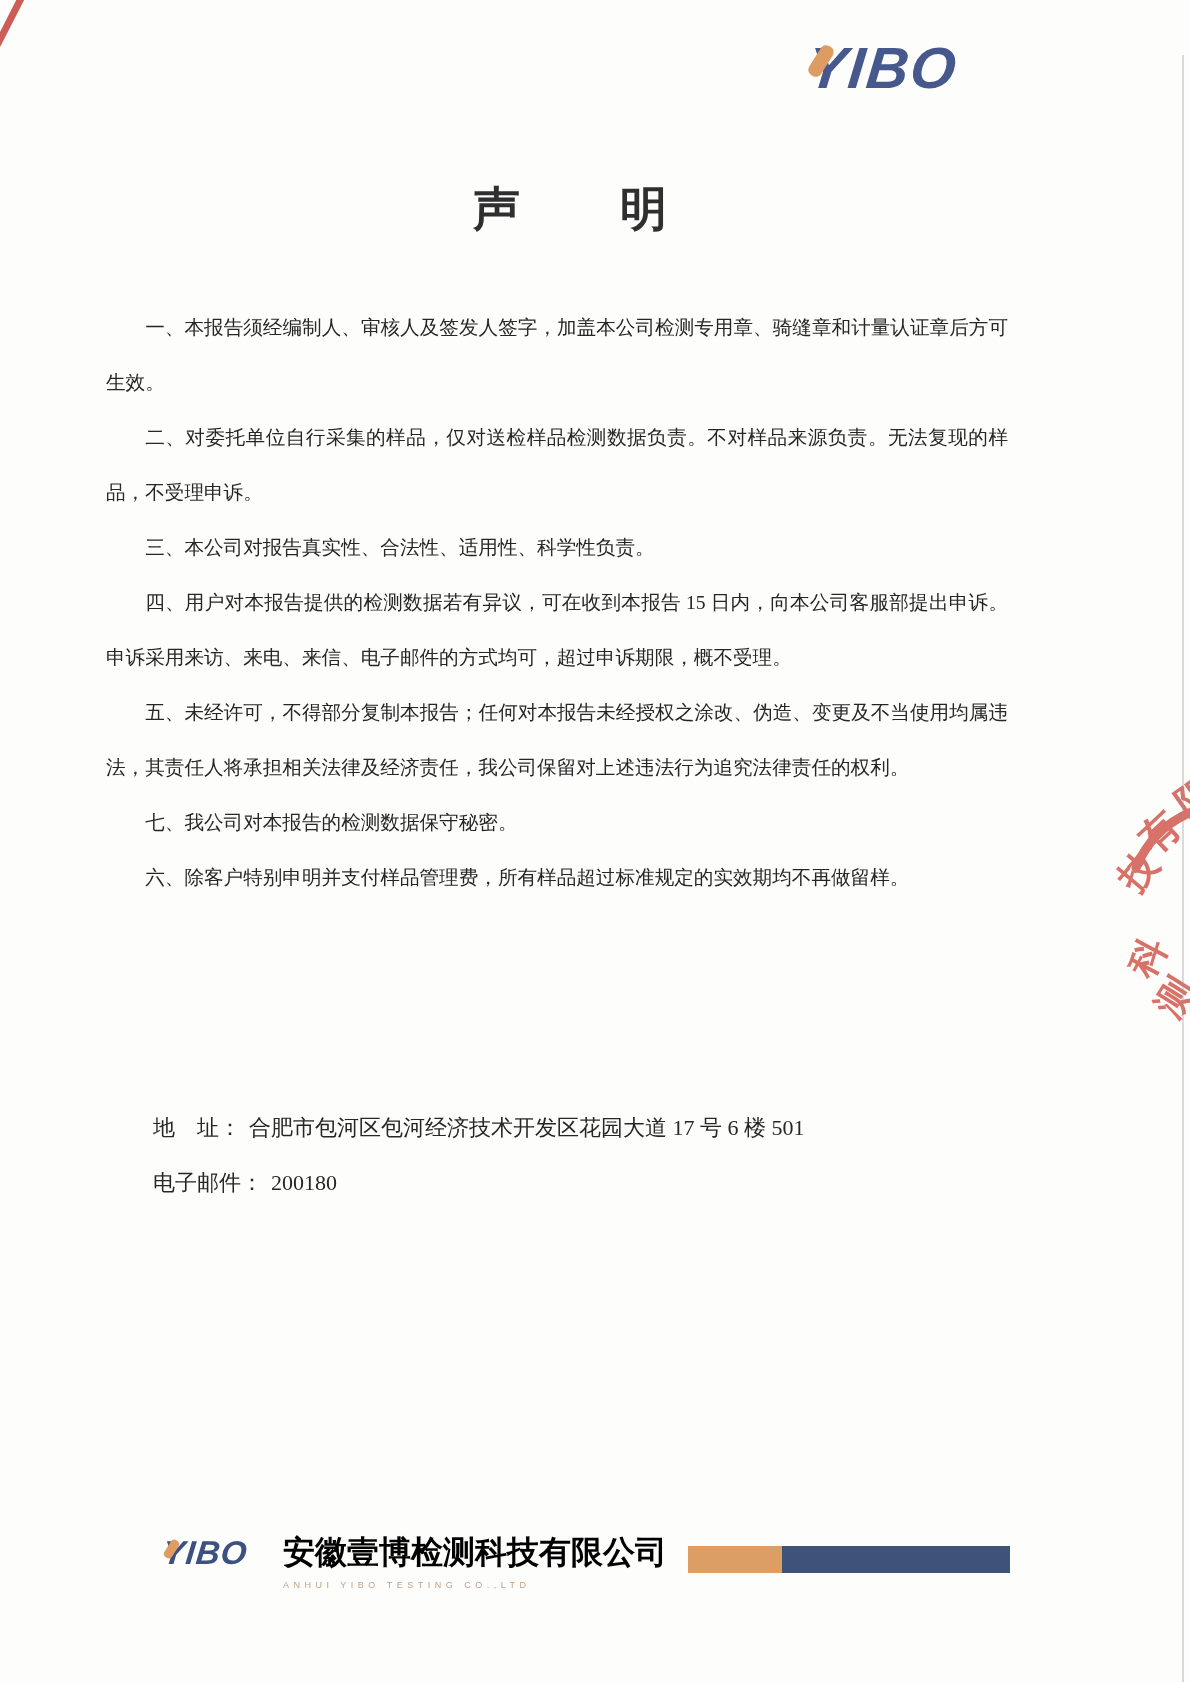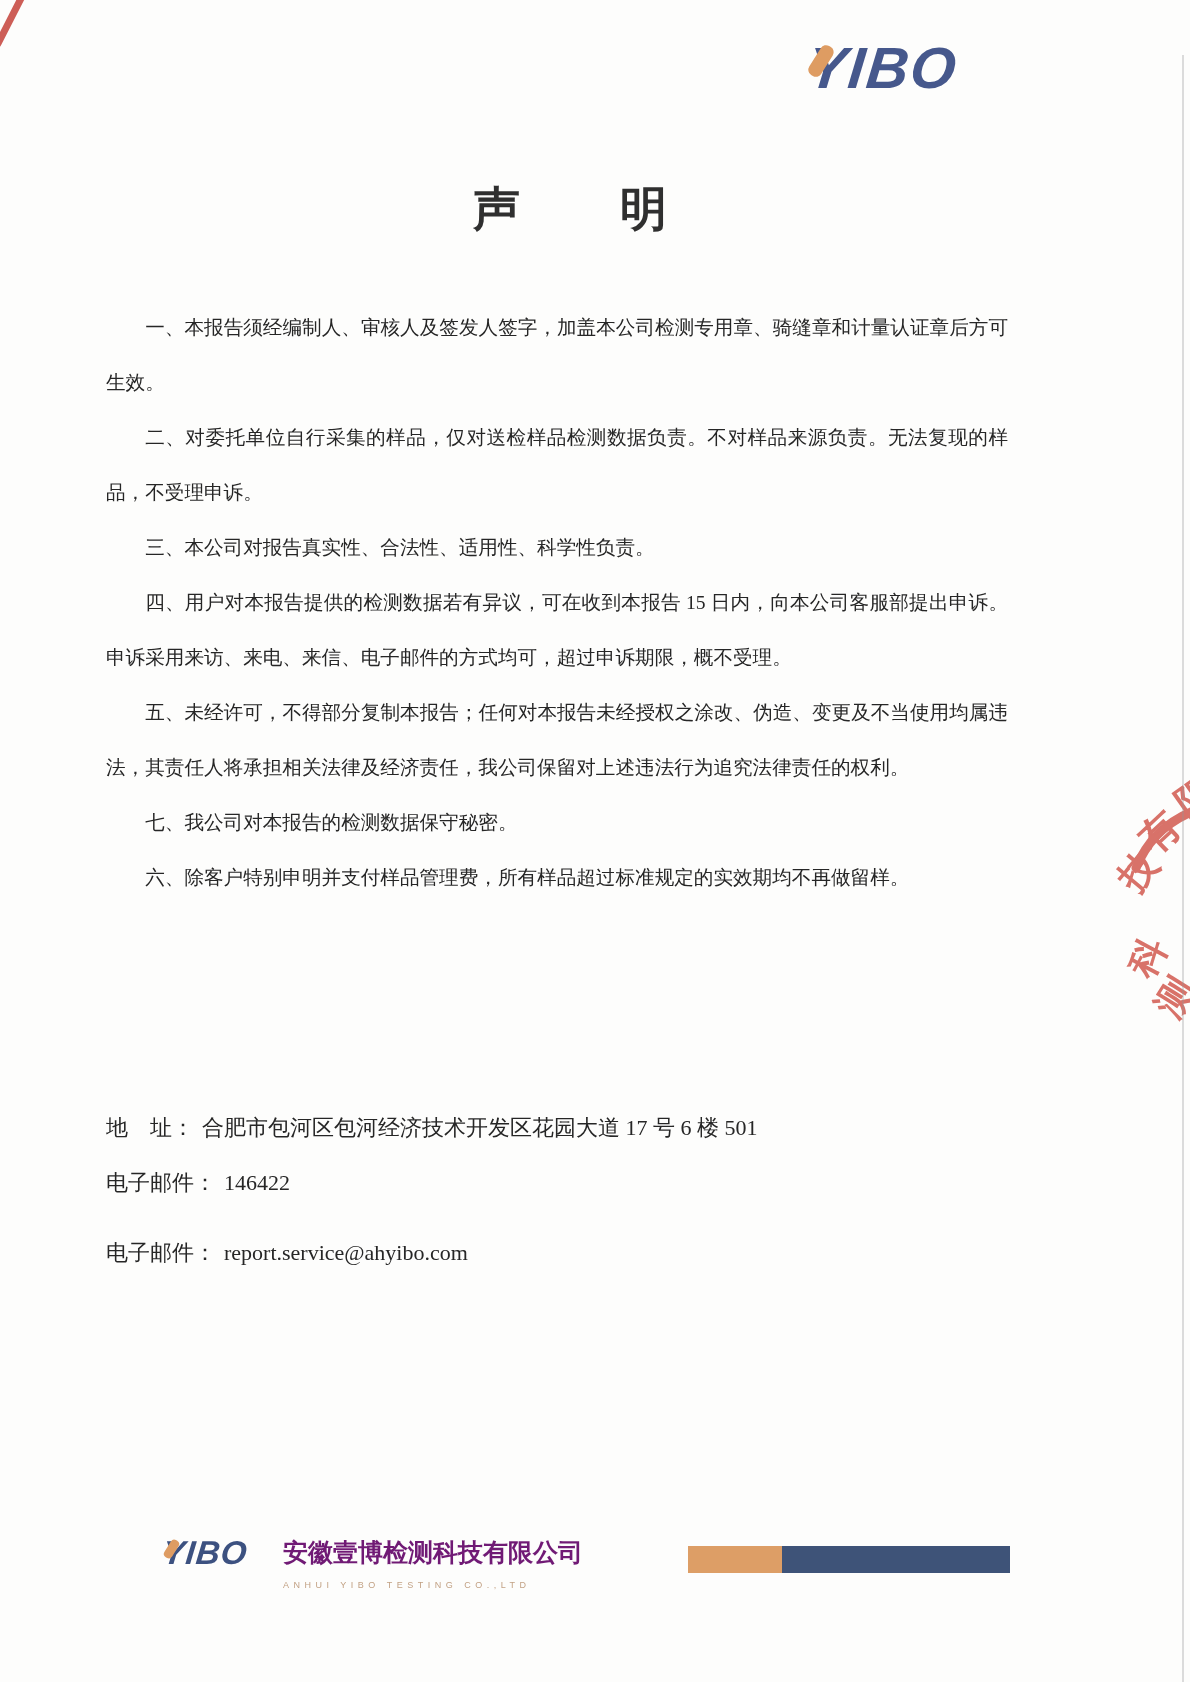--- a/index.html
+++ b/index.html
@@ -53,41 +53,41 @@
     text-align:justify;
   }
   .statement p{margin:0;text-indent:2em;}
   
   .contact{
     position:absolute;left:106px;top:1100px;width:960px;
     font-size:22px;line-height:55px;
   }
   .contact .contact-row{white-space:nowrap;}
   .contact .contact-row.email-row{margin-top:15px;}
-  .contact .c-label{display:inline-block;}
+  .contact .c-label{display:inline-block;margin-left:47px;}
   .contact .c-value{display:inline-block;margin-left:8px;}
   
   .stamp{position:absolute;left:1050px;top:728px;opacity:.82;}
   .stamp-arc{fill:none;stroke:#d0544a;stroke-width:9;stroke-linecap:round;}
   .stamp-ch{fill:#d0544a;font-family:"Liberation Serif","DejaVu Serif",serif;font-weight:bold;}
   
   .footer-logo{position:absolute;left:163px;top:1534px;width:120px;height:44px;}
   .f-logo-text{
     font-family:"Liberation Sans","DejaVu Sans",sans-serif;
     font-style:italic;font-weight:bold;font-size:33px;letter-spacing:1px;
     color:#3c5180;display:inline-block;transform:skewX(-6deg);
   }
   .f-logo-orange{
     position:absolute;left:4px;top:5px;width:9px;height:20px;
     background:#de9c62;border-radius:4px;transform:rotate(32deg);z-index:2;
   }
   .footer-company{position:absolute;left:283px;top:1537px;}
   .company-cn{
-    font-family:Liberation Sans, sans-serif;
-    font-weight:bold;font-size:25px;line-height:30px;color:#701a75;
+    font-family:Liberation Serif, serif;
+    font-weight:bold;font-size:32px;line-height:30px;color:#000000;
   }
   .company-en{
     font-family:"Liberation Sans","DejaVu Sans",sans-serif;
     font-size:9px;letter-spacing:4.5px;color:#c2a184;margin-top:13px;
   }
   .footer-bar{position:absolute;left:688px;top:1546px;width:322px;height:27px;font-size:0;}
   .bar-orange{display:inline-block;width:94px;height:27px;background:#dd9e66;vertical-align:top;}
   .bar-blue{display:inline-block;width:228px;height:27px;background:#3e5378;vertical-align:top;}
 </style>
 </head>
@@ -109,22 +109,21 @@
       <p>二、对委托单位自行采集的样品，仅对送检样品检测数据负责。不对样品来源负责。无法复现的样品，不受理申诉。</p>
       <p>三、本公司对报告真实性、合法性、适用性、科学性负责。</p>
       <p>四、用户对本报告提供的检测数据若有异议，可在收到本报告 15 日内，向本公司客服部提出申诉。申诉采用来访、来电、来信、电子邮件的方式均可，超过申诉期限，概不受理。</p>
       <p>五、未经许可，不得部分复制本报告；任何对本报告未经授权之涂改、伪造、变更及不当使用均属违法，其责任人将承担相关法律及经济责任，我公司保留对上述违法行为追究法律责任的权利。</p>
       <p>七、我公司对本报告的检测数据保守秘密。</p>
       <p>六、除客户特别申明并支付样品管理费，所有样品超过标准规定的实效期均不再做留样。</p>
     </div>
 
   <div class="contact">
       <div class="contact-row"><span class="c-label">地　址：</span><span class="c-value">合肥市包河区包河经济技术开发区花园大道 17 号 6 楼 501</span></div>
-      <div class="contact-row"><span class="c-label">电子邮件：</span><span class="c-value">146422</span></div>
-      <div class="contact-row email-row"><span class="c-label">电子邮件：</span><span class="c-value">report.service@ahyibo.com</span></div>
+      <div class="contact-row"><span class="c-label">电子邮件：</span><span class="c-value">200180</span></div>
     </div>
 
   <svg class="stamp" width="140" height="330" viewBox="0 0 140 330" xmlns="http://www.w3.org/2000/svg">
     <path class="stamp-arc" d="M 86 140 C 98 110 120 92 146 82"></path>
   <text class="stamp-ch" x="138" y="92" font-size="40" transform="rotate(-35 138 92)">限</text>
       <text class="stamp-ch" x="104" y="128" font-size="40" transform="rotate(-43 104 128)">有</text>
       <text class="stamp-ch" x="86" y="166" font-size="38" transform="rotate(-50 86 166)">技</text>
       <text class="stamp-ch" x="100" y="252" font-size="38" transform="rotate(-62 100 252)">科</text>
       <text class="stamp-ch" x="126" y="292" font-size="38" transform="rotate(-58 126 292)">测</text>
     </svg>

